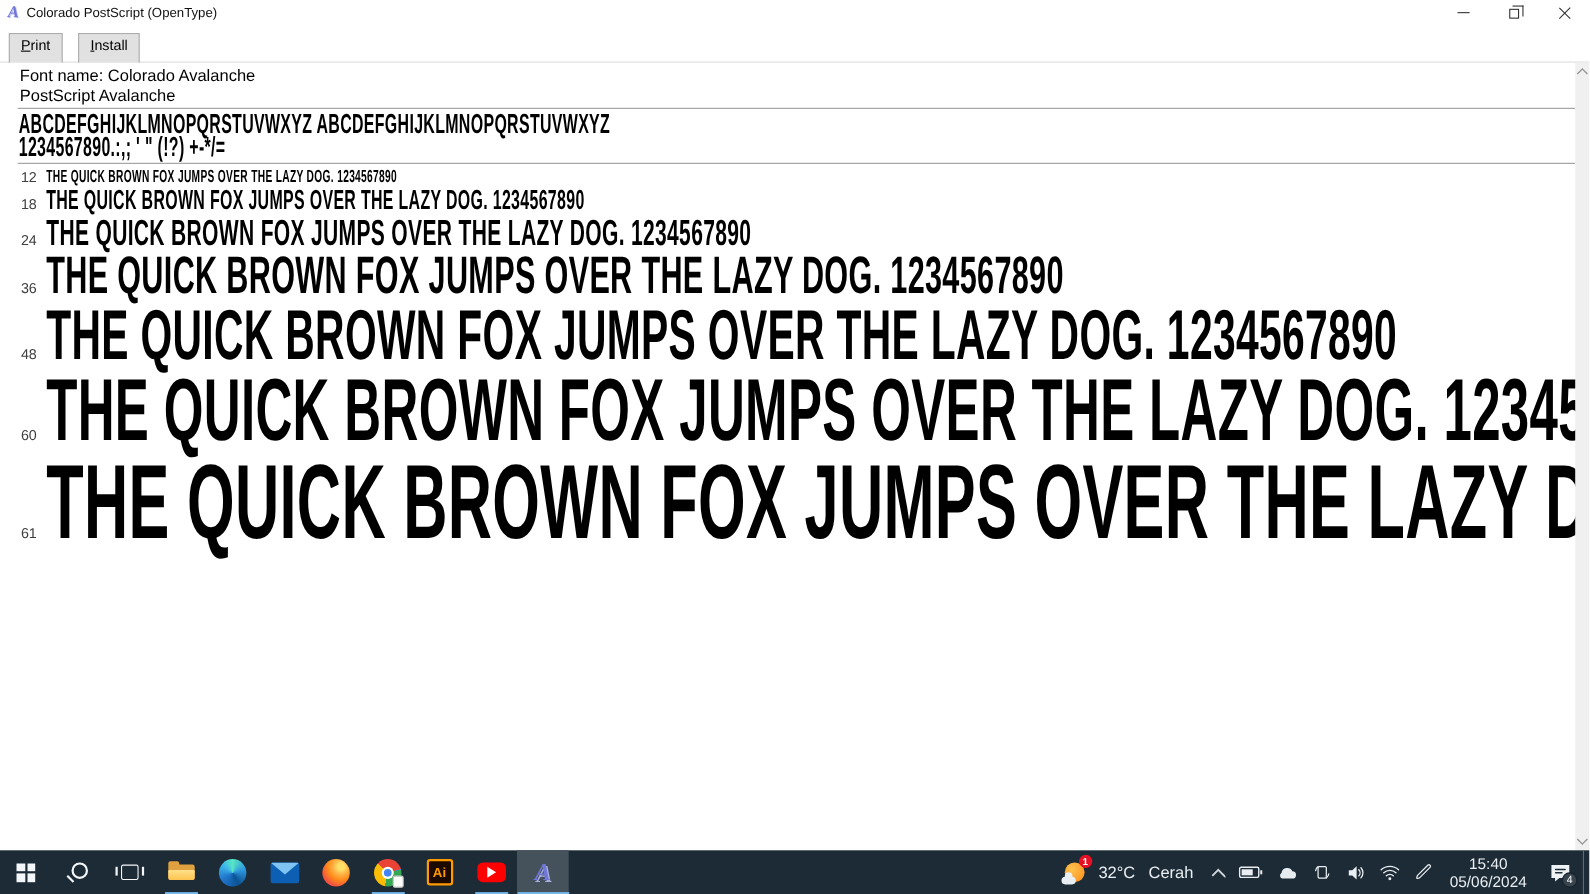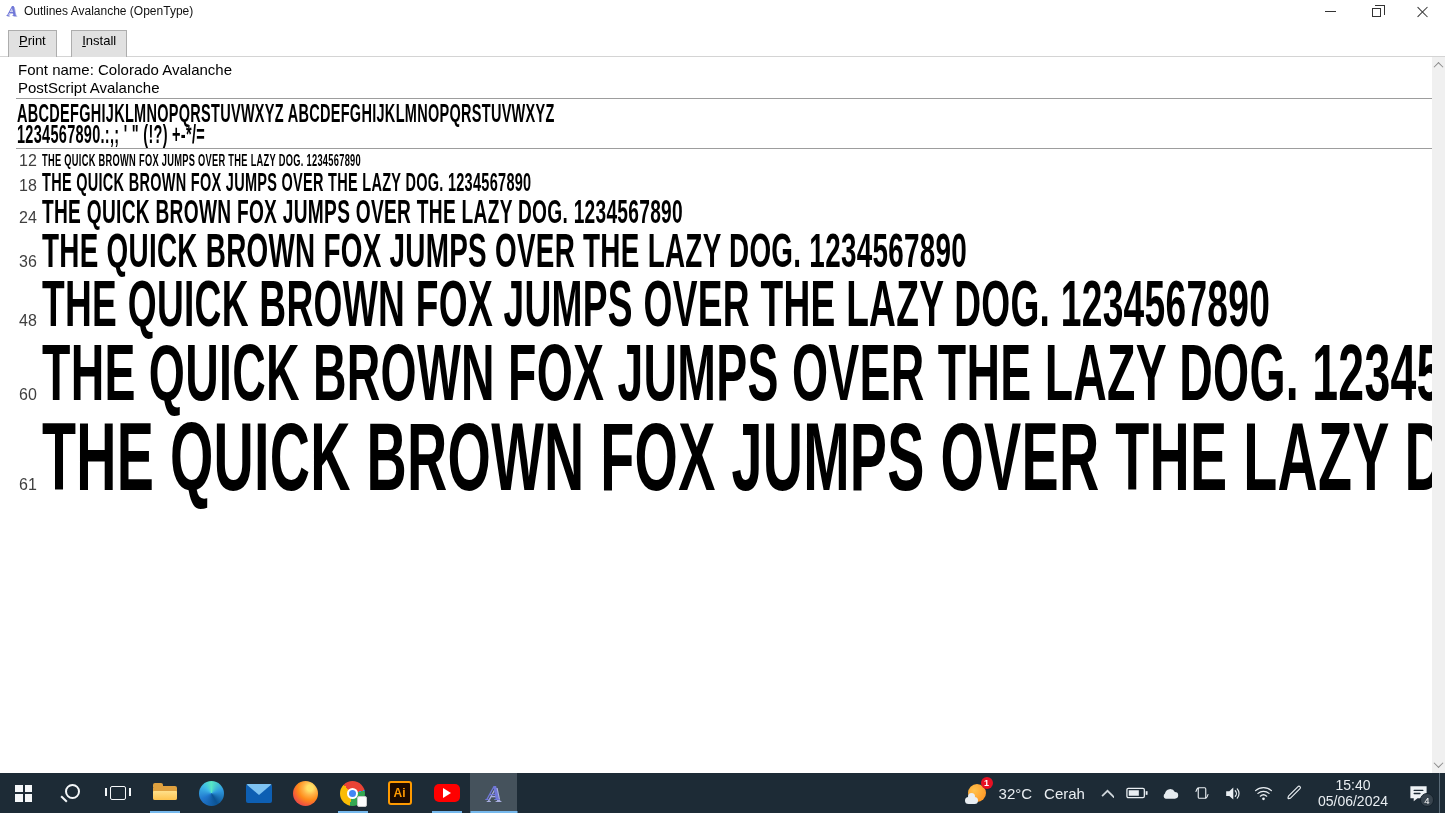--- a/index.html
+++ b/index.html
@@ -35,21 +35,21 @@
   .main { width:1432px; overflow:hidden;margin-left:16px; }
   .meta { padding:4px 0 2px 2px; font-size:15px; line-height:17.5px; }
   .divider { border-bottom:1.4px solid #9d9d9d; width:100%; }
   .cond { display:inline-block; transform:scaleX(0.58); transform-origin:0 50%;
           font-weight:700; letter-spacing:0.5px; white-space:nowrap; }
   .charset { padding:4px 0 3px 1px; }
   .charset-line { font-size:25px; line-height:21px; white-space:nowrap; }
 
   .samples { padding-top:2px; }
   .sample-row { display:flex; align-items:baseline; white-space:nowrap; }
-  .size-label { flex:none; width:26px; padding-left:3px; font-size:16px; color:#3f3f3f; }
+  .size-label { flex:none; width:26px; padding-left:3px; font-size:13px; color:#3f3f3f; }
   .sample-text { white-space:nowrap; }
   .s12 .sample-text { font-size:16px; line-height:19px; }
   .s18 .sample-text { font-size:25px; line-height:25px; }
   .s24 .sample-text { font-size:33px; line-height:33px; }
   .s36 .sample-text { font-size:48px; line-height:46px; }
   .s48 .sample-text { font-size:64px; line-height:61px; }
   .s60 .sample-text { font-size:80px; line-height:76px; }
   .s72 .sample-text { font-size:96px; line-height:92px; }
 
   
@@ -129,21 +129,21 @@
   .show-desktop { width:6px; height:100%; border-left:1px solid #5a6b78; }
   .tray svg { display:block; }
 </style>
 </head>
 <body>
 
 <div class="screen">
 
   <div class="titlebar">
     <span class="app-icon">A</span>
-    <span class="title-text">Outlines Avalanche (OpenType)</span>
+    <span class="title-text">Colorado PostScript (OpenType)</span>
     <div class="win-controls">
       <div class="wc">
           <span class="min-glyph"></span>
         </div>
       <div class="wc">
           <span class="restore-glyph"></span>
         </div>
       <div class="wc">
           <span class="close-glyph"></span>
         </div>

